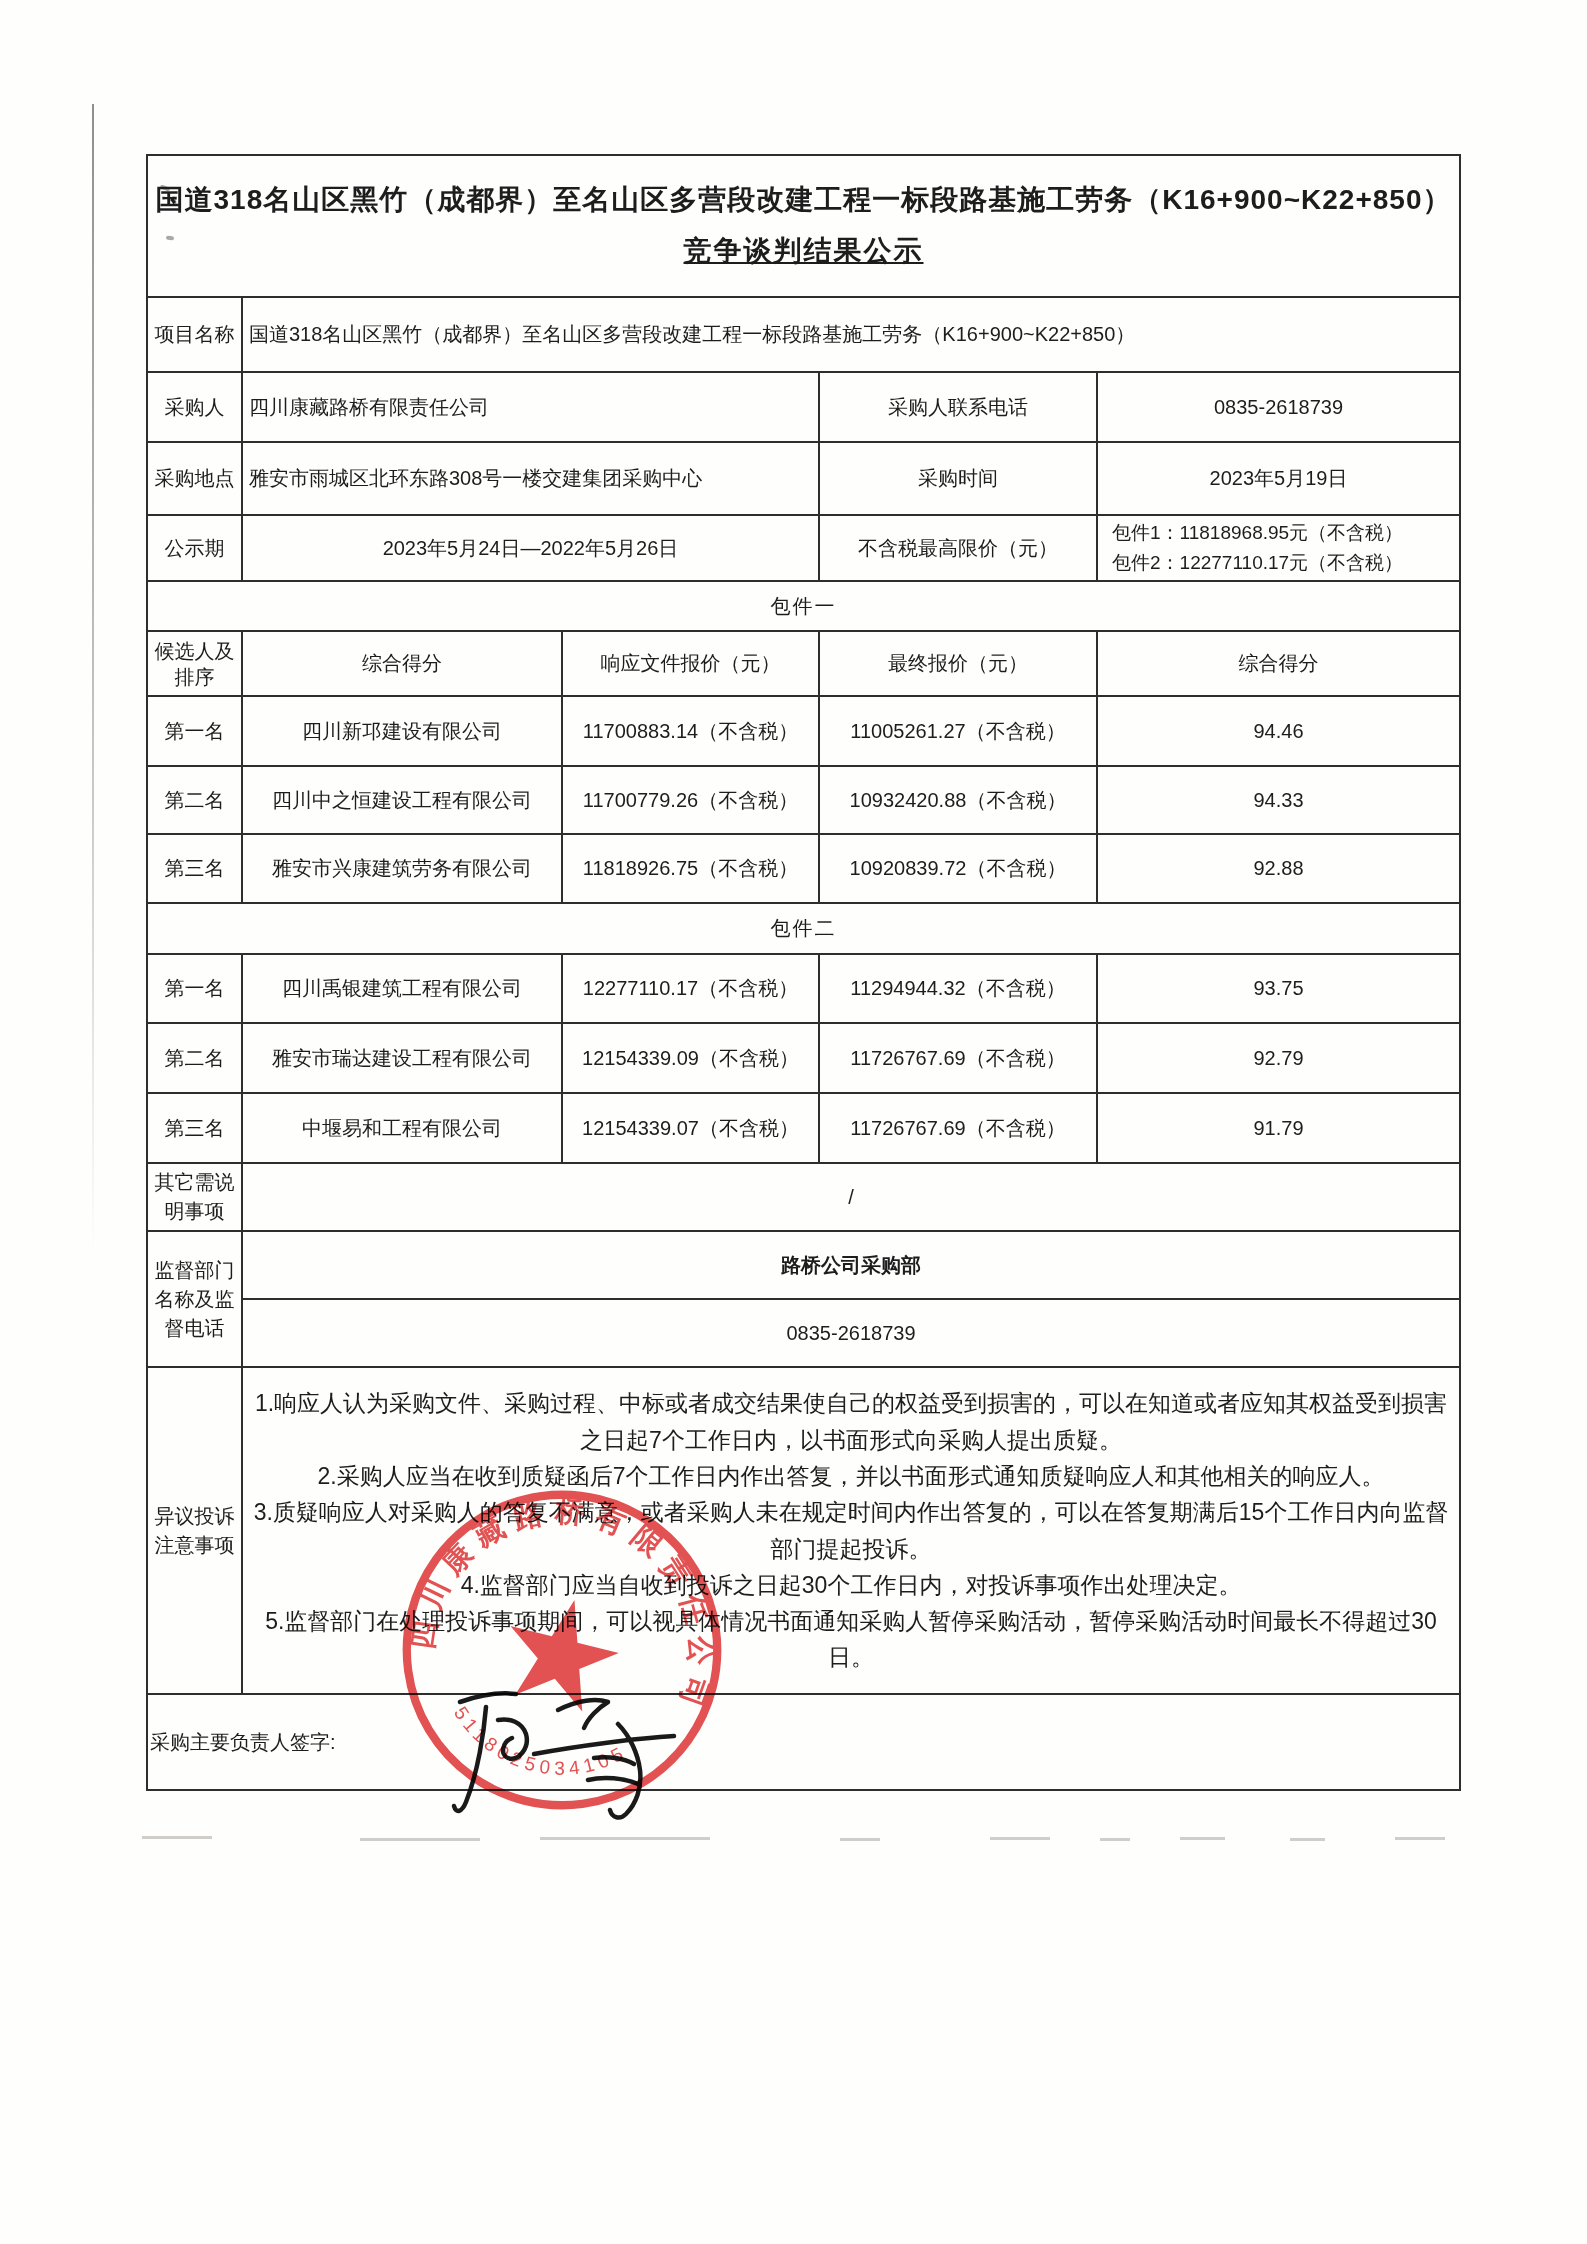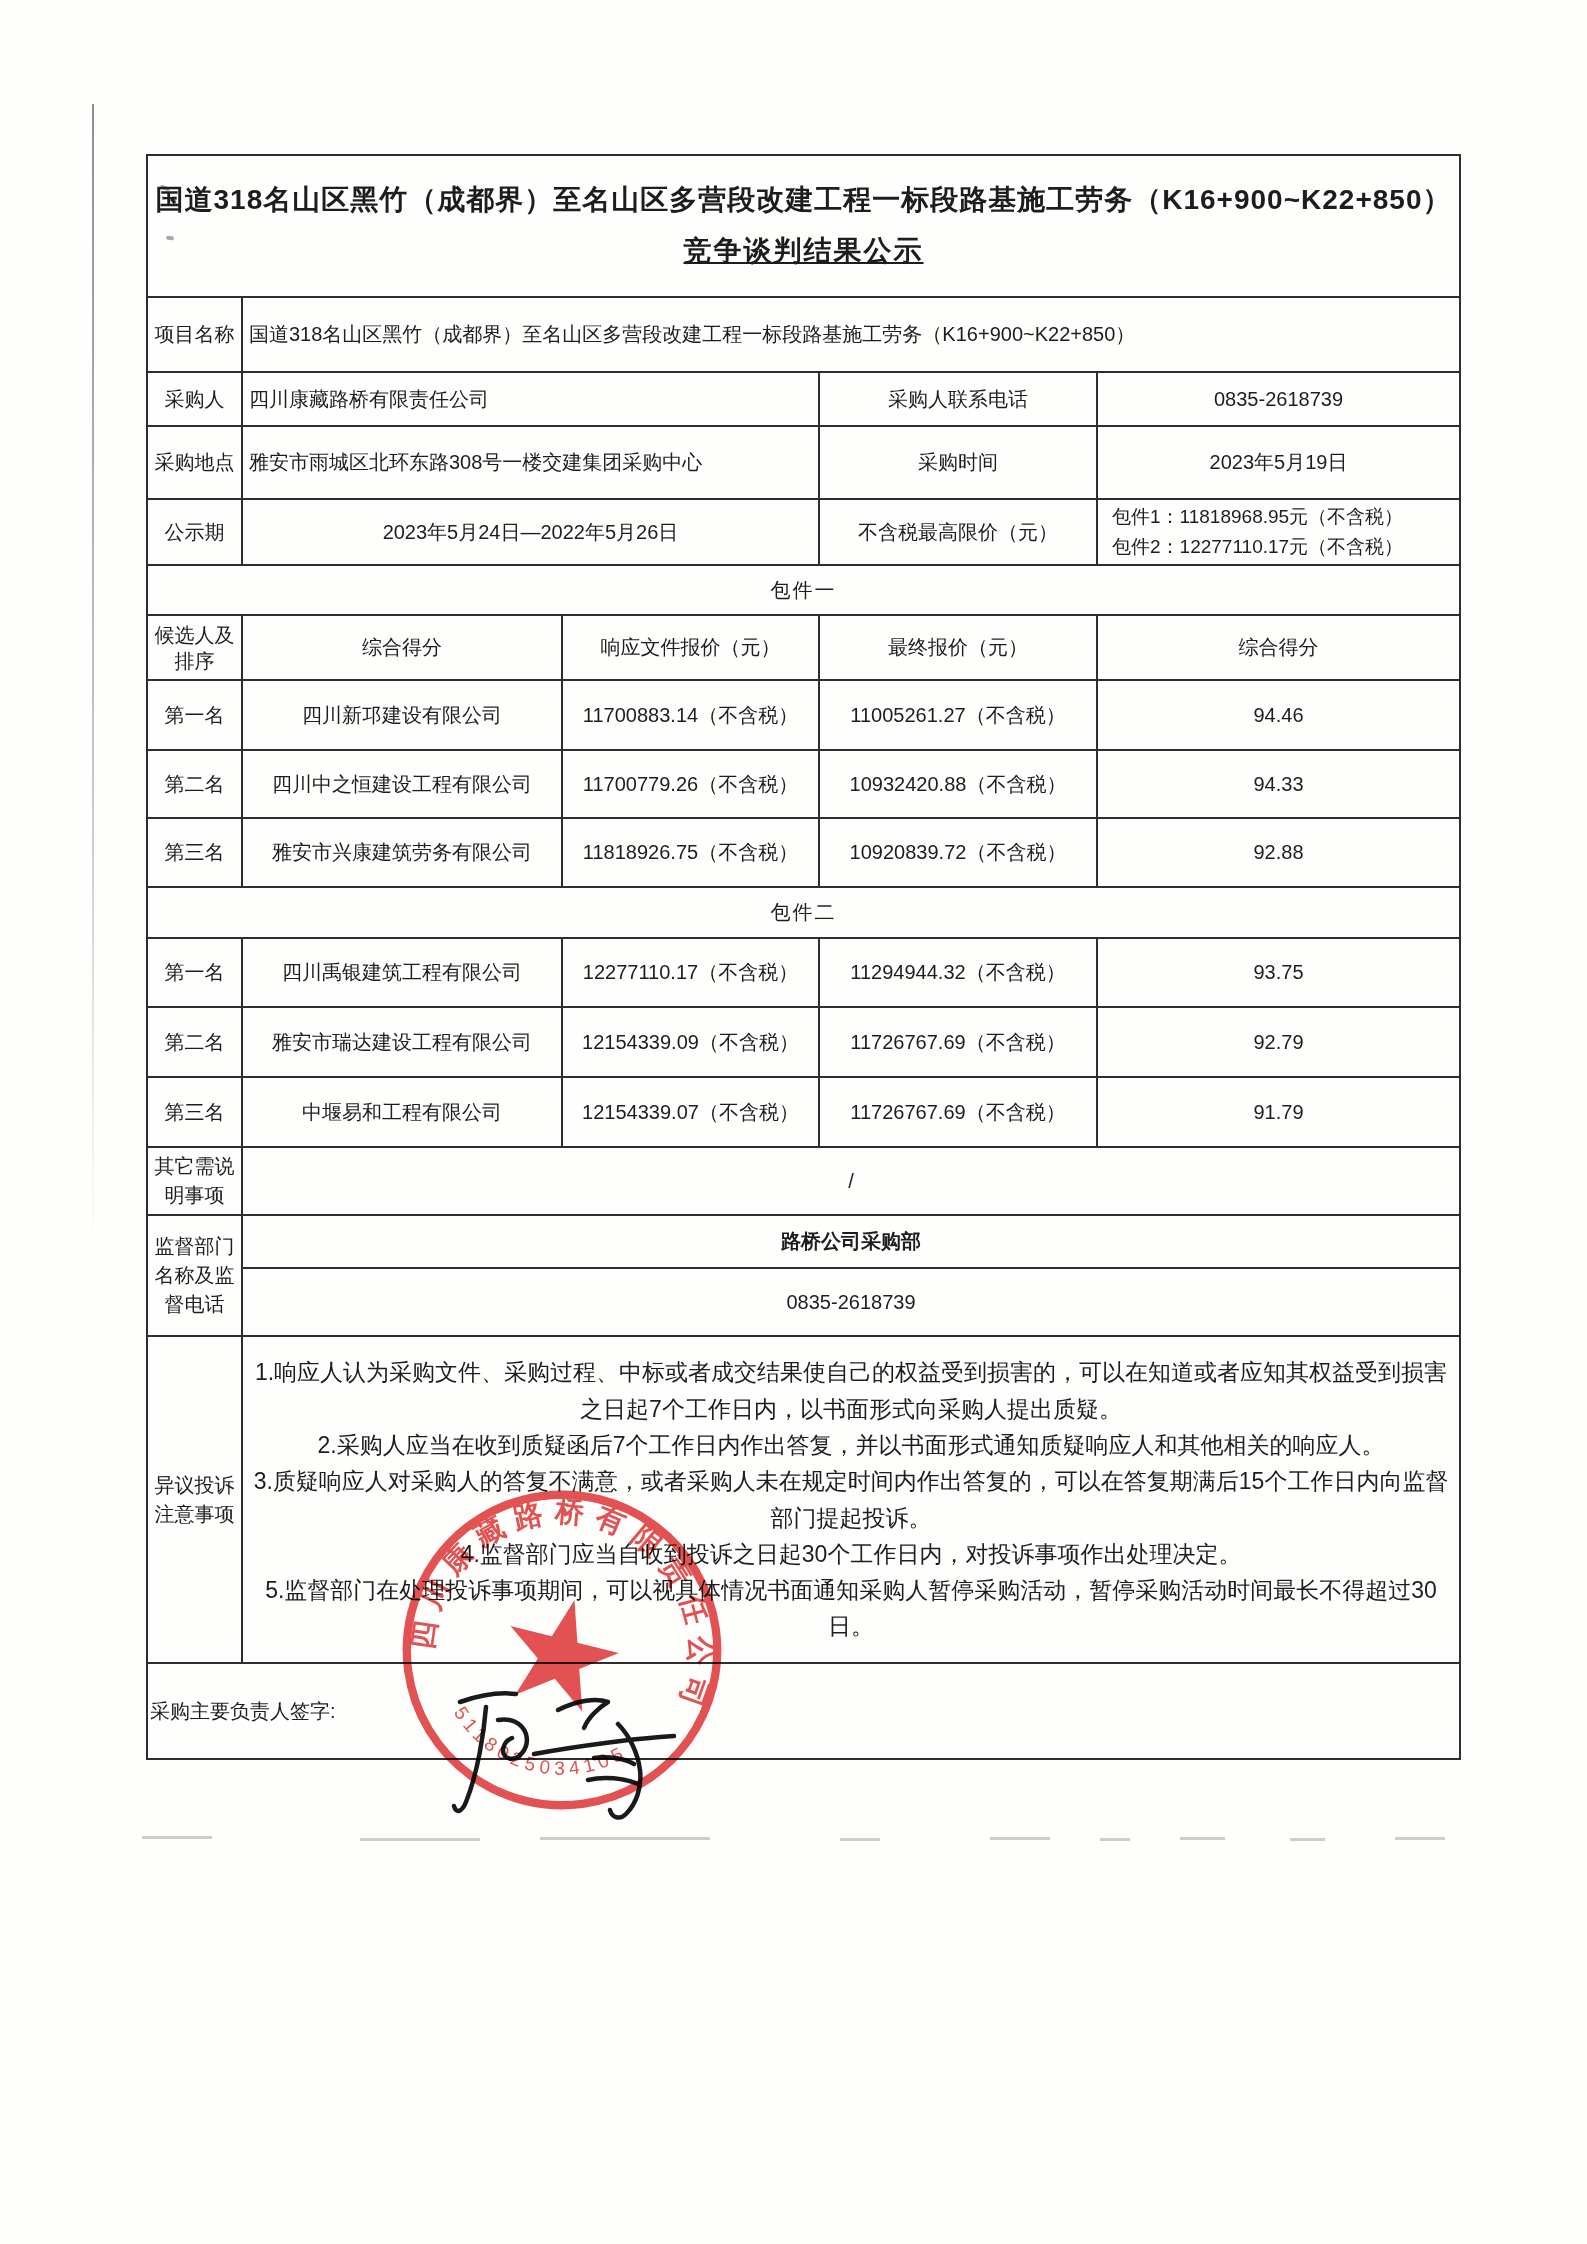--- a/index.html
+++ b/index.html
@@ -82,21 +82,21 @@
       <div class="title-line1">国道318名山区黑竹（成都界）至名山区多营段改建工程一标段路基施工劳务（K16+900~K22+850）</div>
       <div class="title-line2">竞争谈判结果公示</div>
     </td>
   </tr>
 
   <tr style="height:75px;">
     <td class="label">项目名称</td>
     <td colspan="4" class="left">国道318名山区黑竹（成都界）至名山区多营段改建工程一标段路基施工劳务（K16+900~K22+850）</td>
   </tr>
 
-  <tr style="height:54px;">
+  <tr style="height:70px;">
     <td class="label">采购人</td>
     <td colspan="2" class="left">四川康藏路桥有限责任公司</td>
     <td>采购人联系电话</td>
     <td>0835-2618739</td>
   </tr>
 
   <tr style="height:73px;">
     <td class="label">采购地点</td>
     <td colspan="2" class="left">雅安市雨城区北环东路308号一楼交建集团采购中心</td>
     <td>采购时间</td>
@@ -174,21 +174,21 @@
     <td>12154339.07（不含税）</td>
     <td>11726767.69（不含税）</td>
     <td>91.79</td>
   </tr>
 
   <tr style="height:68px;padding-left:12px;">
     <td class="label">其它需说明事项</td>
     <td colspan="4">/</td>
   </tr>
 
-  <tr style="height:53px;">
+  <tr style="height:68px;">
     <td class="label" rowspan="2">监督部门名称及监督电话</td>
     <td colspan="4" style="font-weight:bold;">路桥公司采购部</td>
   </tr>
   <tr style="height:68px;">
     <td colspan="4">0835-2618739</td>
   </tr>
 
   <tr style="height:327px;">
     <td class="label">异议投诉注意事项</td>
     <td colspan="4" class="objection-cell">

